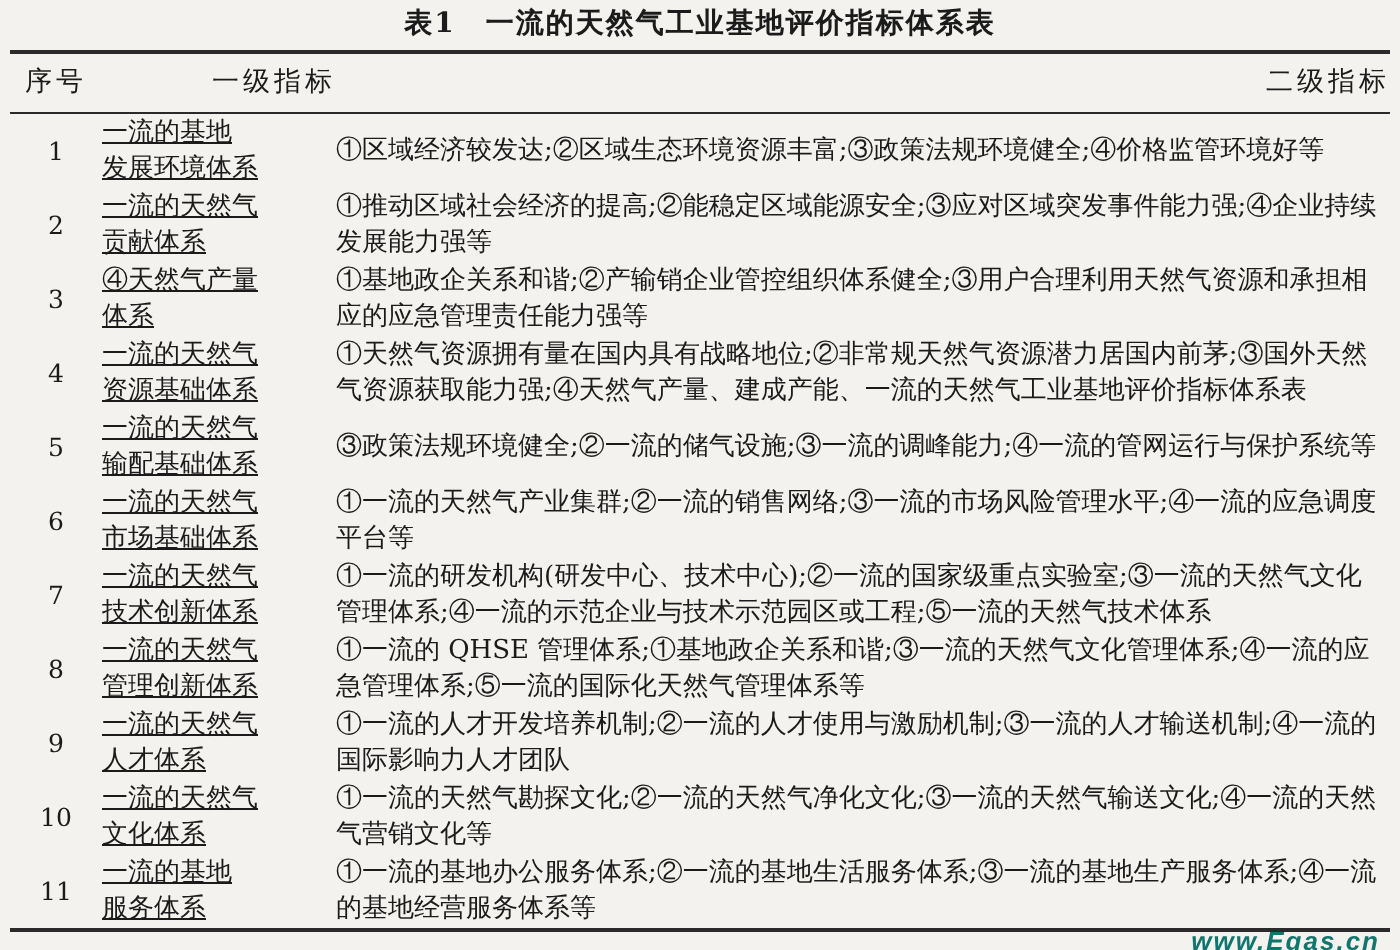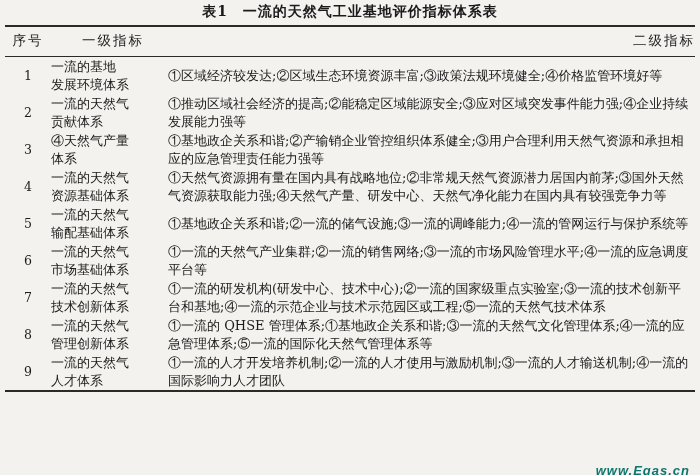--- a/index.html
+++ b/index.html
@@ -36,36 +36,37 @@
   col.c2 { width: 117px; }
   col.c3 { width: 527px; }
   thead th {
     font-weight: normal;
     font-size: 13.5px;
     padding: 5px 0 6px 0;
     border-bottom: 1.5px solid #2a2a2a;
     letter-spacing: 2px;
   }
   th.h-no { text-align: center; }
-  th.h-l1 { text-align: center; padding-left: 7px; }
+  th.h-l1 { text-align: right; padding-left: 7px; }
   th.h-l2 { text-align: right; }
   tbody td {
     font-size: 13px;
     line-height: 18px;
     vertical-align: middle;
     padding: 0;
     height: 37px;
   }
   td.no {
     text-align: center;
     font-size: 12.5px;
   }
   td.l1 {
     white-space: pre-line;
     padding-right: 6px;
+    text-decoration: underline;
   }
   td.l2 {
     padding-right: 2px;
   }
   .watermark {
     position: absolute;
     right: 10px;
     top: 447px;
     font-size: 13px;
     font-style: italic;
@@ -112,50 +113,62 @@
       <tr>
         <td class="no">3</td>
         <td class="l1">④天然气产量
 体系</td>
         <td class="l2">①基地政企关系和谐;②产输销企业管控组织体系健全;③用户合理利用天然气资源和承担相应的应急管理责任能力强等</td>
       </tr>
       <tr>
         <td class="no">4</td>
         <td class="l1">一流的天然气
 资源基础体系</td>
-        <td class="l2">①天然气资源拥有量在国内具有战略地位;②非常规天然气资源潜力居国内前茅;③国外天然气资源获取能力强;④天然气产量、研发中心、天然气净化能力在国内具有较强竞争力等</td>
+        <td class="l2">①天然气资源拥有量在国内具有战略地位;②非常规天然气资源潜力居国内前茅;③国外天然气资源获取能力强;④天然气产量、建成产能、一流的天然气工业基地评价指标体系表</td>
       </tr>
       <tr>
         <td class="no">5</td>
         <td class="l1">一流的天然气
 输配基础体系</td>
-        <td class="l2">①基地政企关系和谐;②一流的储气设施;③一流的调峰能力;④一流的管网运行与保护系统等</td>
+        <td class="l2">③政策法规环境健全;②一流的储气设施;③一流的调峰能力;④一流的管网运行与保护系统等</td>
       </tr>
       <tr>
         <td class="no">6</td>
         <td class="l1">一流的天然气
 市场基础体系</td>
         <td class="l2">①一流的天然气产业集群;②一流的销售网络;③一流的市场风险管理水平;④一流的应急调度平台等</td>
       </tr>
       <tr>
         <td class="no">7</td>
         <td class="l1">一流的天然气
 技术创新体系</td>
-        <td class="l2">①一流的研发机构(研发中心、技术中心);②一流的国家级重点实验室;③一流的技术创新平台和基地;④一流的示范企业与技术示范园区或工程;⑤一流的天然气技术体系</td>
+        <td class="l2">①一流的研发机构(研发中心、技术中心);②一流的国家级重点实验室;③一流的天然气文化管理体系;④一流的示范企业与技术示范园区或工程;⑤一流的天然气技术体系</td>
       </tr>
       <tr>
         <td class="no">8</td>
         <td class="l1">一流的天然气
 管理创新体系</td>
         <td class="l2">①一流的 QHSE 管理体系;①基地政企关系和谐;③一流的天然气文化管理体系;④一流的应急管理体系;⑤一流的国际化天然气管理体系等</td>
       </tr>
       <tr>
         <td class="no">9</td>
         <td class="l1">一流的天然气
 人才体系</td>
         <td class="l2">①一流的人才开发培养机制;②一流的人才使用与激励机制;③一流的人才输送机制;④一流的国际影响力人才团队</td>
       </tr>
+      <tr>
+        <td class="no">10</td>
+        <td class="l1">一流的天然气
+文化体系</td>
+        <td class="l2">①一流的天然气勘探文化;②一流的天然气净化文化;③一流的天然气输送文化;④一流的天然气营销文化等</td>
+      </tr>
+      <tr>
+        <td class="no">11</td>
+        <td class="l1">一流的基地
+服务体系</td>
+        <td class="l2">①一流的基地办公服务体系;②一流的基地生活服务体系;③一流的基地生产服务体系;④一流的基地经营服务体系等</td>
+      </tr>
     </tbody>
   </table>
 
   <div class="watermark">www.Egas.cn</div>
 
 </div>
 
 </body></html>

